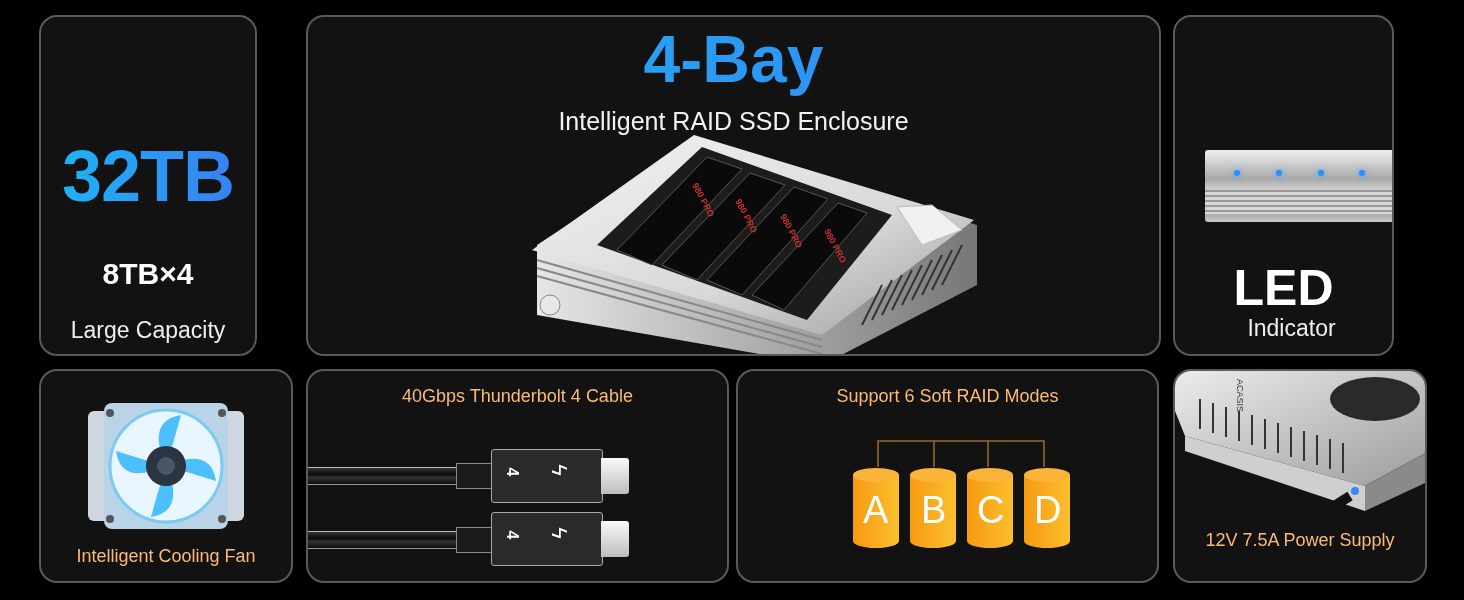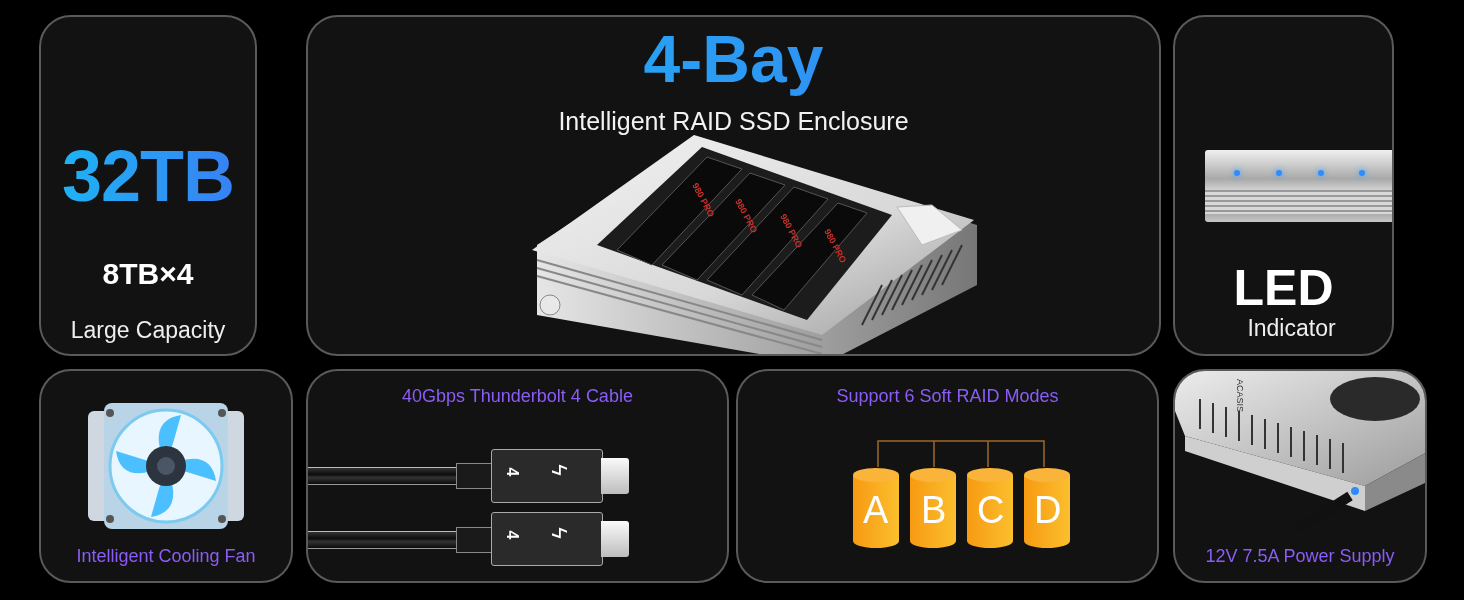--- a/index.html
+++ b/index.html
@@ -1,20 +1,20 @@
 <!DOCTYPE html>
 <html><head>
 <meta charset="utf-8">
 <style>
   html,body{margin:0;padding:0;background:#000;}
   body{width:1464px;height:600px;position:relative;overflow:hidden;font-family:"Liberation Sans","DejaVu Sans",sans-serif;color:#fff;}
-  .panel{position:absolute;background:#121212;border:2px solid #5a5a5a;border-radius:32px;box-sizing:border-box;overflow:hidden;}
+  .panel{position:absolute;background:#121212;border:2px solid #5a5a5a;border-radius:18px;box-sizing:border-box;overflow:hidden;}
   .grad{background:linear-gradient(90deg,#1cb8f5,#3a7cf3);-webkit-background-clip:text;background-clip:text;color:transparent;font-weight:bold;}
   .center{position:absolute;left:0;right:0;text-align:center;}
-  .caption{font-size:18px;color:#8b5cf6;}
+  .caption{font-size:18px;color:#fdba74;}
 </style>
 </head>
 <body>
 
 <div class="panel" style="left:39px;top:15px;width:218px;height:341px;padding-left:24px;">
   <div class="center grad" style="top:118px;font-size:72px;letter-spacing:-1px;">32TB</div>
   <div class="center" style="top:240px;font-size:30px;font-weight:bold;">8TB×4</div>
   <div class="center" style="top:300px;font-size:23px;color:#eee;">Large Capacity</div>
 </div>
 
@@ -181,14 +181,14 @@
         <line x1="129" y1="60" x2="129" y2="90"></line>
         <line x1="142" y1="64" x2="142" y2="94"></line>
         <line x1="155" y1="68" x2="155" y2="98"></line>
         <line x1="168" y1="72" x2="168" y2="102"></line>
     </g>
     <ellipse cx="200" cy="28" rx="45" ry="22" fill="#2a2a2a"></ellipse>
     <circle cx="180" cy="120" r="4" fill="#2d8cff"></circle>
     <line x1="120" y1="160" x2="175" y2="125" stroke="#111" stroke-width="10"></line>
     <text x="62" y="8" fill="#333" font-size="9" transform="rotate(90 62 8)" font-family="Liberation Sans, sans-serif">ACASIS</text>
   </svg>
-  <div class="center caption" style="top:175px;">12V 7.5A Power Supply</div>
+  <div class="center caption" style="top:159px;">12V 7.5A Power Supply</div>
 </div>
 
 </body></html>

